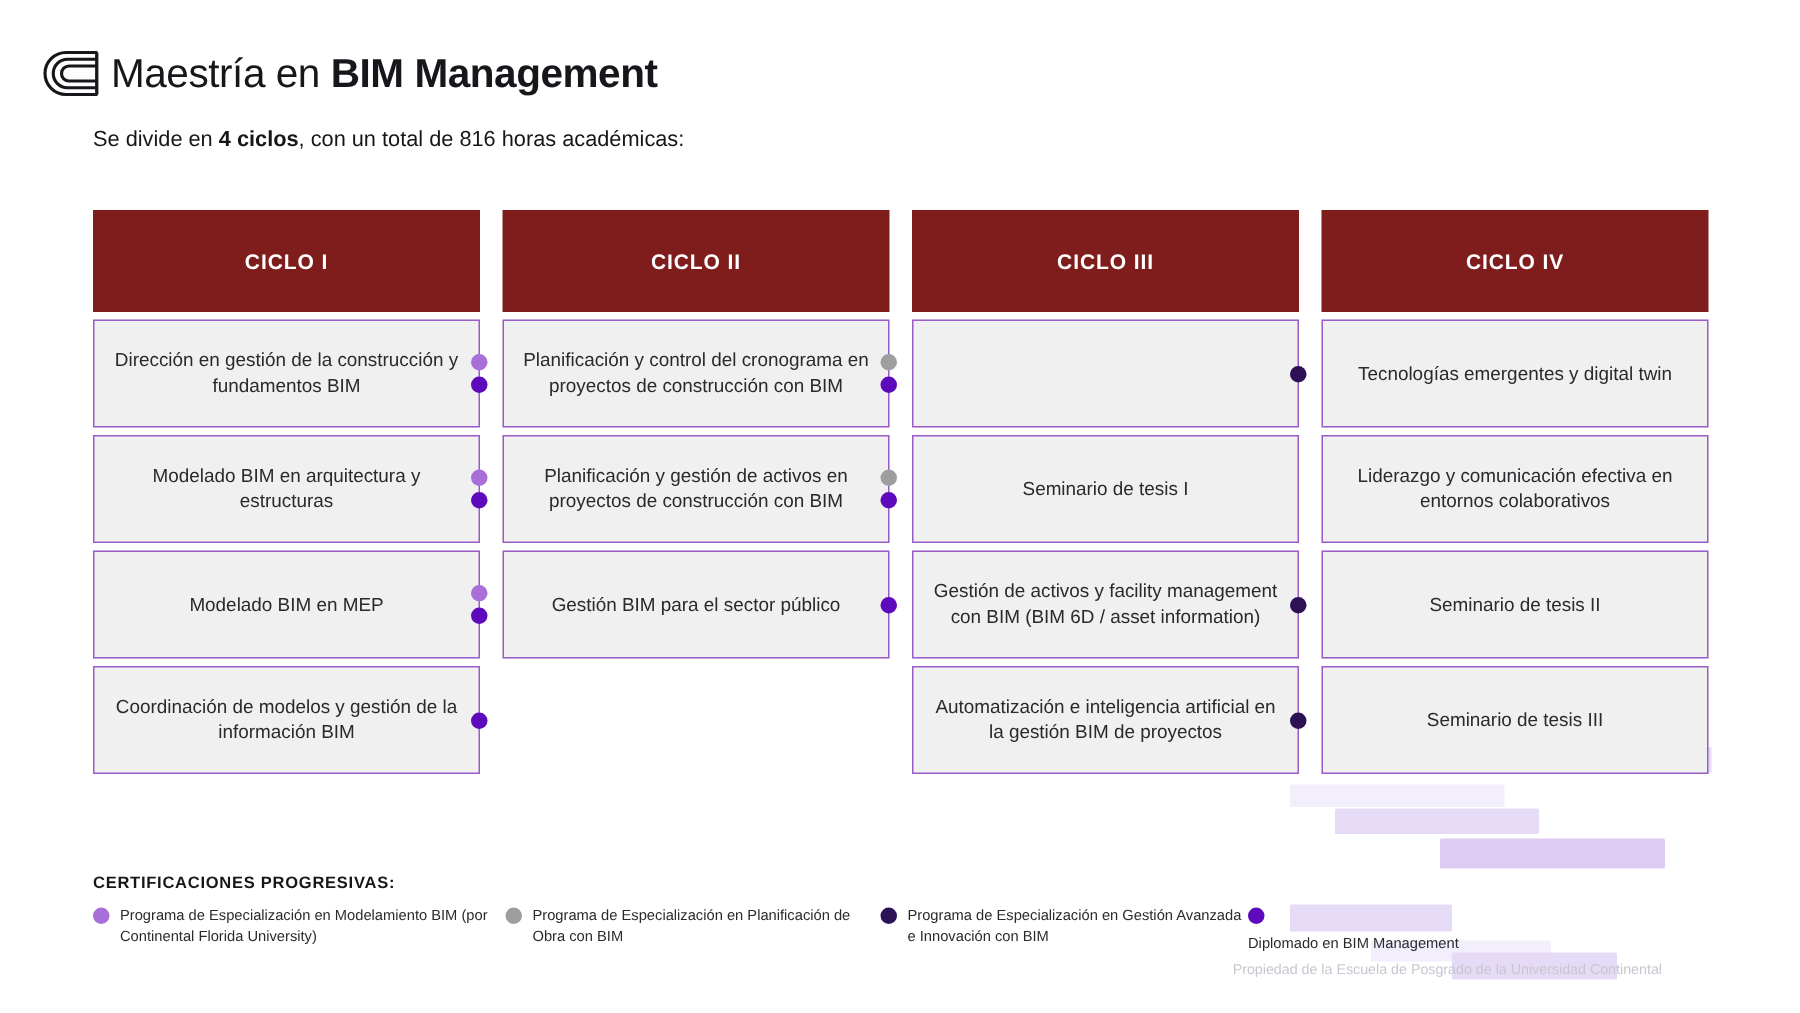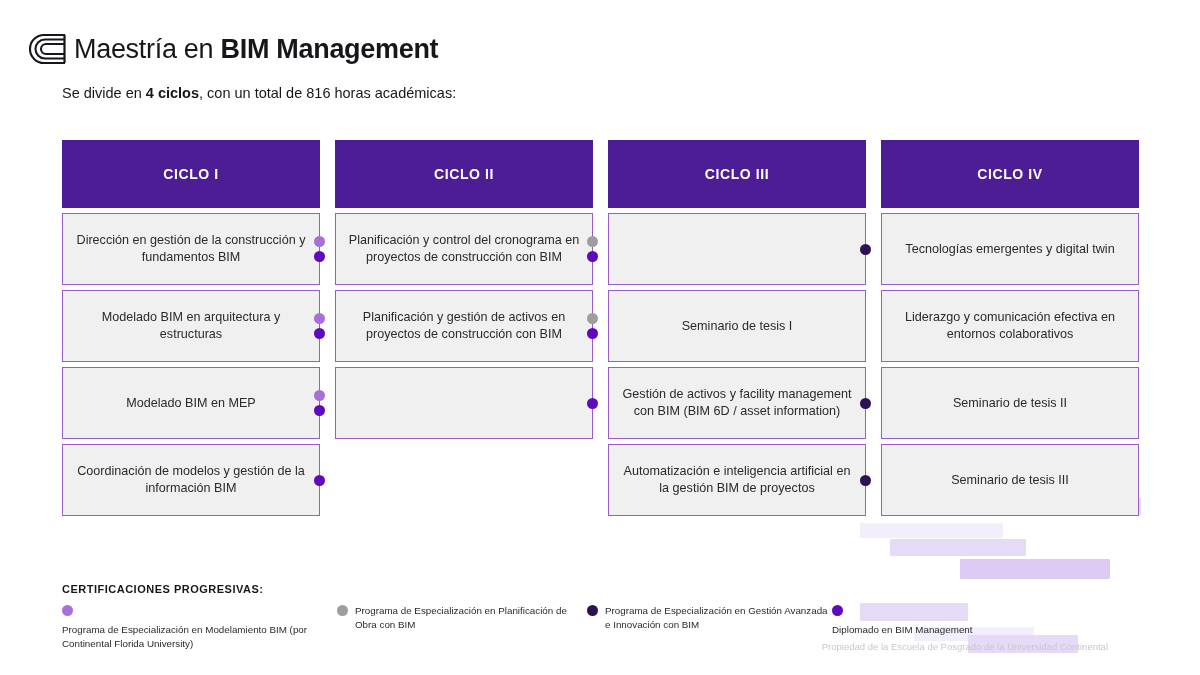--- a/index.html
+++ b/index.html
@@ -23,21 +23,21 @@
   .title b { font-weight:700; }
   .subtitle { position:absolute; left:62px; top:85px; font-size:14.5px; color:#17171b; font-weight:400; white-space:nowrap; }
   .subtitle b { font-weight:700; }
 
   
   .grid { position:absolute; left:62px; top:140px; width:1077px; }
   .cols { display:flex; gap:15px; }
   .col { width:258px; flex:none; }
 
   .cyc-head {
-    height:68px; background:#4c1d95; color:#fff;
+    height:68px; background:#7f1d1d; color:#fff;
     display:flex; align-items:center; justify-content:center;
     font-size:14px; font-weight:700; letter-spacing:0.6px;
   }
   .cell {
     position:relative;
     height:72px; margin-top:5px;
     background:#f0f0f0; border:1.6px solid #9a5cc8;
     display:flex; align-items:center; justify-content:center;
     text-align:center; padding:4px 12px;
     font-size:12.6px; line-height:1.35; color:#2a2a2e;
@@ -47,21 +47,21 @@
   
   .dots { position:absolute; right:-7.5px; top:0; height:100%; width:15px;
           display:flex; flex-direction:column; align-items:center; justify-content:center; gap:4px; }
   .dot { width:11px; height:11px; border-radius:50%; display:block; }
 
   
   .legend { position:absolute; left:62px; top:583px; width:1010px; }
   .legend-title { font-size:11px; font-weight:700; letter-spacing:0.5px; color:#17171b; margin-bottom:9px; }
   .legend-items { display:flex; align-items:flex-start; }
   .leg { display:flex; align-items:flex-start; gap:7px; }
-  .leg:nth-child(1){ width:275px;flex-direction:column; }
+  .leg:nth-child(1){ width:275px; }
   .leg:nth-child(2){ width:250px; }
   .leg:nth-child(3){ width:245px; }
   .leg:nth-child(4){ width:200px;flex-direction:column; }
   .leg .ldot { width:11px; height:11px; border-radius:50%; flex:none; margin-top:1px; }
   .leg .ltxt { font-size:9.8px; line-height:1.42; color:#2a2a2e; }
 
   .footer { position:absolute; right:92px; bottom:23px; font-size:9.5px; color:#c9c6cf; white-space:nowrap; }
 </style>
 </head>
 <body>
@@ -142,20 +142,21 @@
             </span>
           </div>
           <div class="cell">
             <span class="txt">Planificación y gestión de activos en proyectos de construcción con BIM</span>
             <span class="dots">
               <span class="dot" style="background: rgb(158, 158, 158);"></span>
               <span class="dot" style="background: rgb(95, 9, 189);"></span>
             </span>
           </div>
           <div class="cell">
+            <span class="txt">Gestión BIM para el sector público</span>
             <span class="dots">
               <span class="dot" style="background: rgb(95, 9, 189);"></span>
             </span>
           </div>
         </div>
         <div class="col">
           <div class="cyc-head">CICLO III</div>
           <div class="cell">
             <span class="dots">
               <span class="dot" style="background: rgb(44, 17, 85);"></span>

